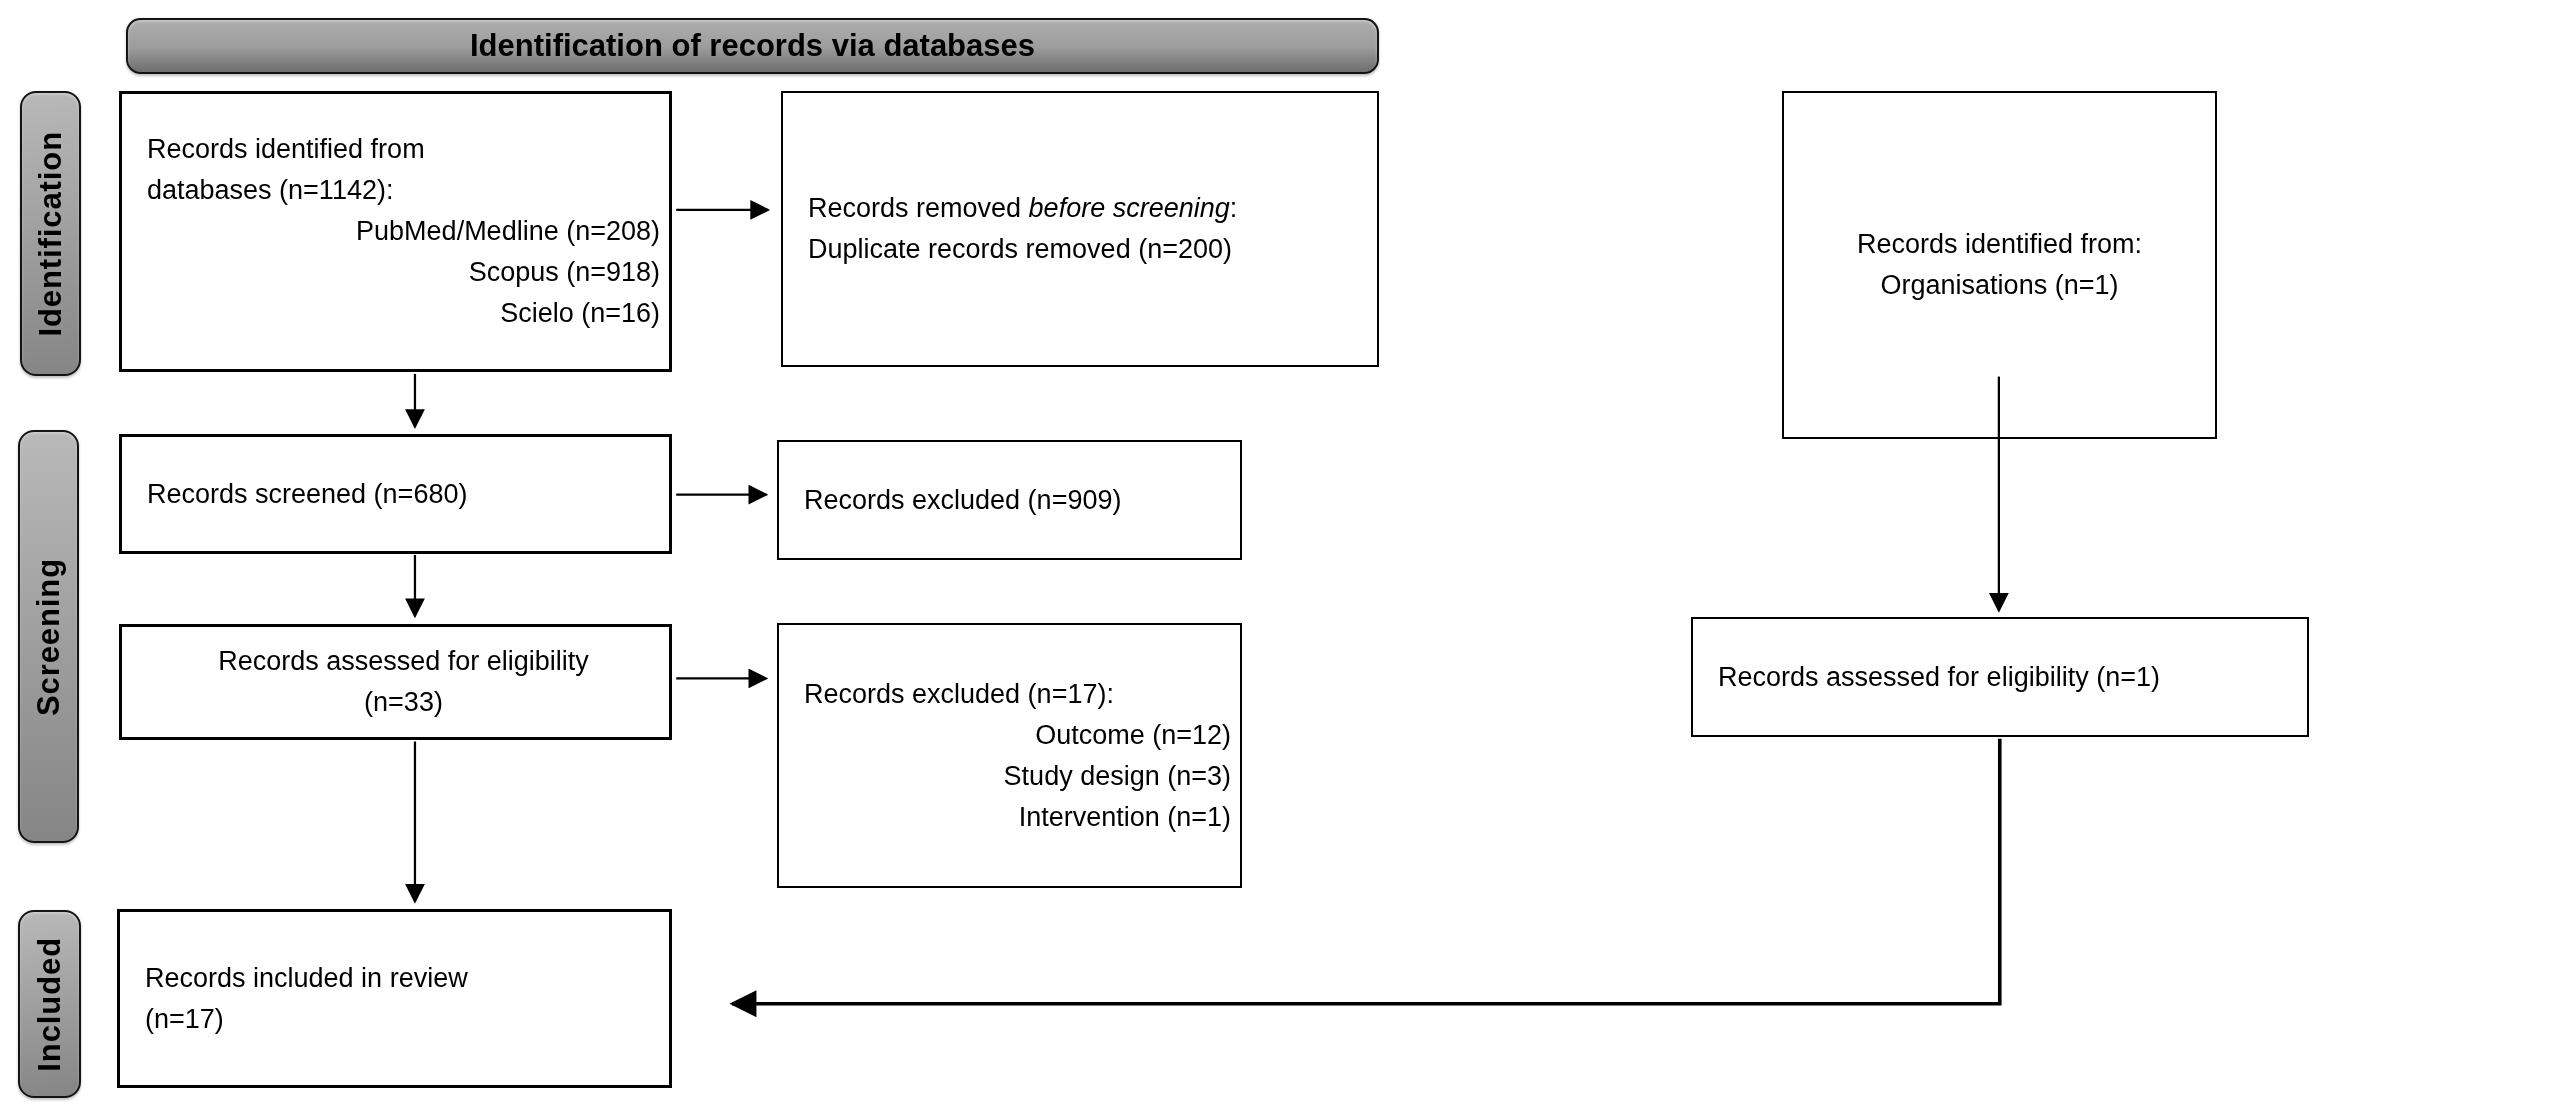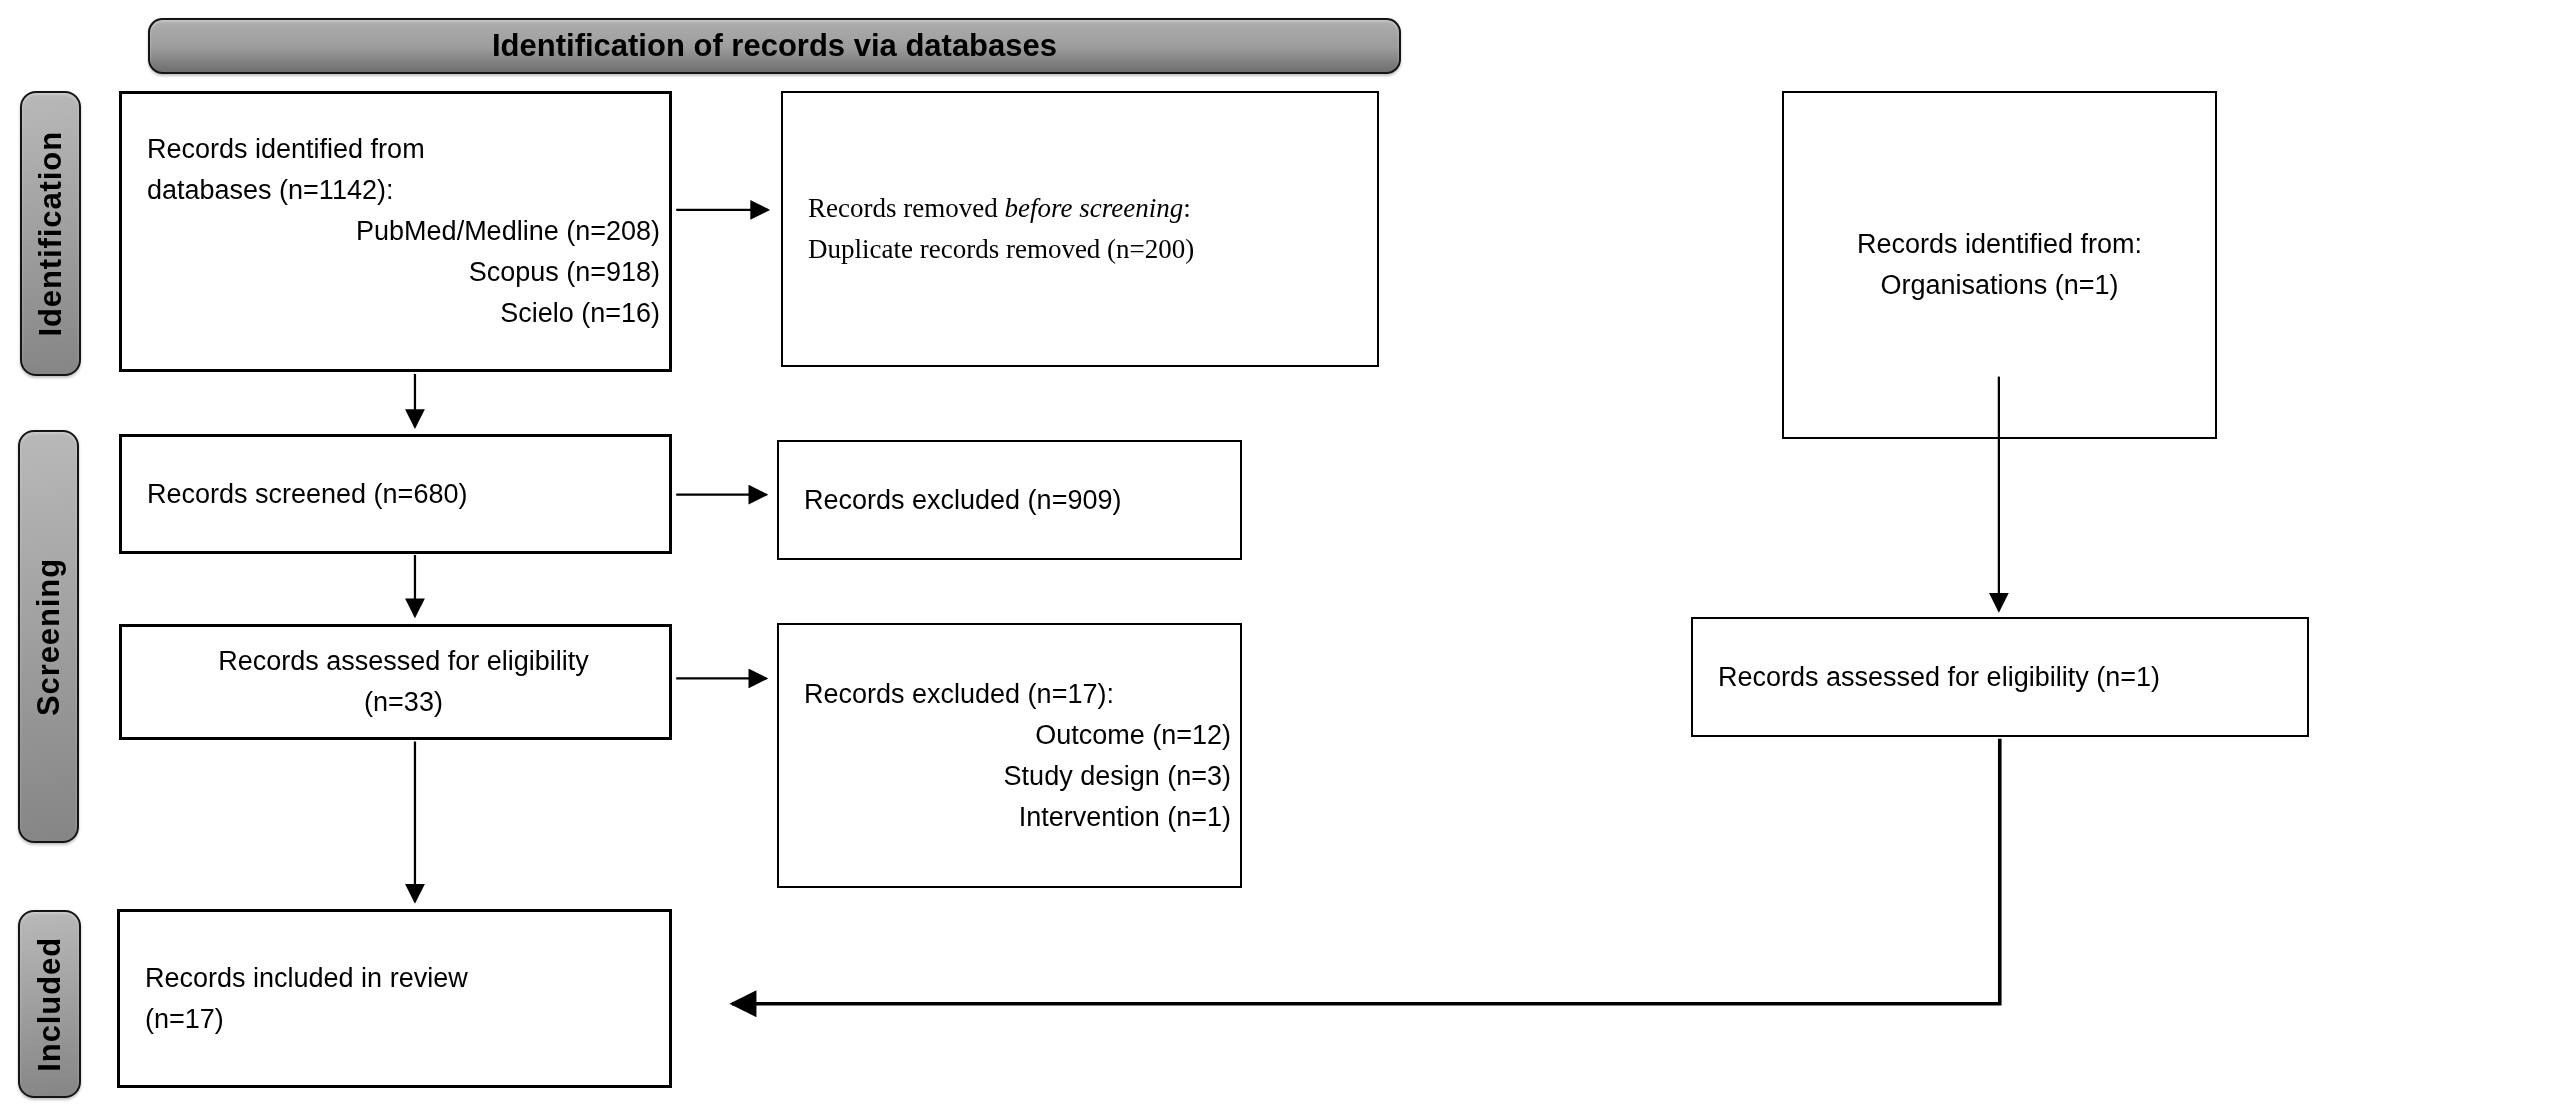--- a/index.html
+++ b/index.html
@@ -32,21 +32,20 @@
     position:absolute;
     display:flex;
     align-items:center;
     justify-content:center;
     font-weight:bold;
     font-size:31px;
     border:2.7px solid #141414;
     border-radius:14.4px;
     background:linear-gradient(180deg,var(--hdr-top) 0%,var(--hdr-mid) 52%,var(--hdr-bot) 100%);
     box-shadow:inset 0 1.8px 2.7px rgba(255,255,255,.35), 0 1.8px 2.7px rgba(0,0,0,.25);
-    margin-left:22px;
   }
   #hdr-db{left:126px;top:18px;width:1253px;height:56px;}
   #hdr-man{left:1419px;top:18px;width:1130px;height:56px;}
   
   .stage-tab{
     position:absolute;
     display:flex;
     align-items:center;
     justify-content:center;
     font-weight:bold;
@@ -74,21 +73,21 @@
     line-height:41px;
     display:flex;
     flex-direction:column;
     justify-content:center;
   }
   .fbox .ln{padding-left:25px;padding-right:9px;white-space:nowrap;}
   .fbox .indent{padding-left:50px;text-align:right;}
   .fbox.centered{text-align:center;}
   .fbox.centered .ln{padding-left:0;padding-right:0;}
   #box-identified{left:119px;top:91px;width:553px;height:281px;border-width:3.6px;}
-  #box-removed{left:781px;top:91px;width:598px;height:276px;font-family:Liberation Serif, serif;}
+  #box-removed{left:781px;top:91px;width:598px;height:276px;}
   #box-screened{left:119px;top:434px;width:553px;height:120px;border-width:3.6px;}
   #box-excl909{left:777px;top:440px;width:465px;height:120px;}
   #box-assessed{left:119px;top:624px;width:553px;height:116px;border-width:3.6px;text-align:center;}
   #box-excl17{left:777px;top:623px;width:465px;height:265px;}
   #box-included{left:117px;top:909px;width:555px;height:179px;border-width:3.6px;}
   #box-org{left:1782px;top:91px;width:435px;height:348px;}
   #box-assessed-man{left:1691px;top:617px;width:618px;height:120px;}
   .it{font-style:italic;}
   
   svg.connectors{

